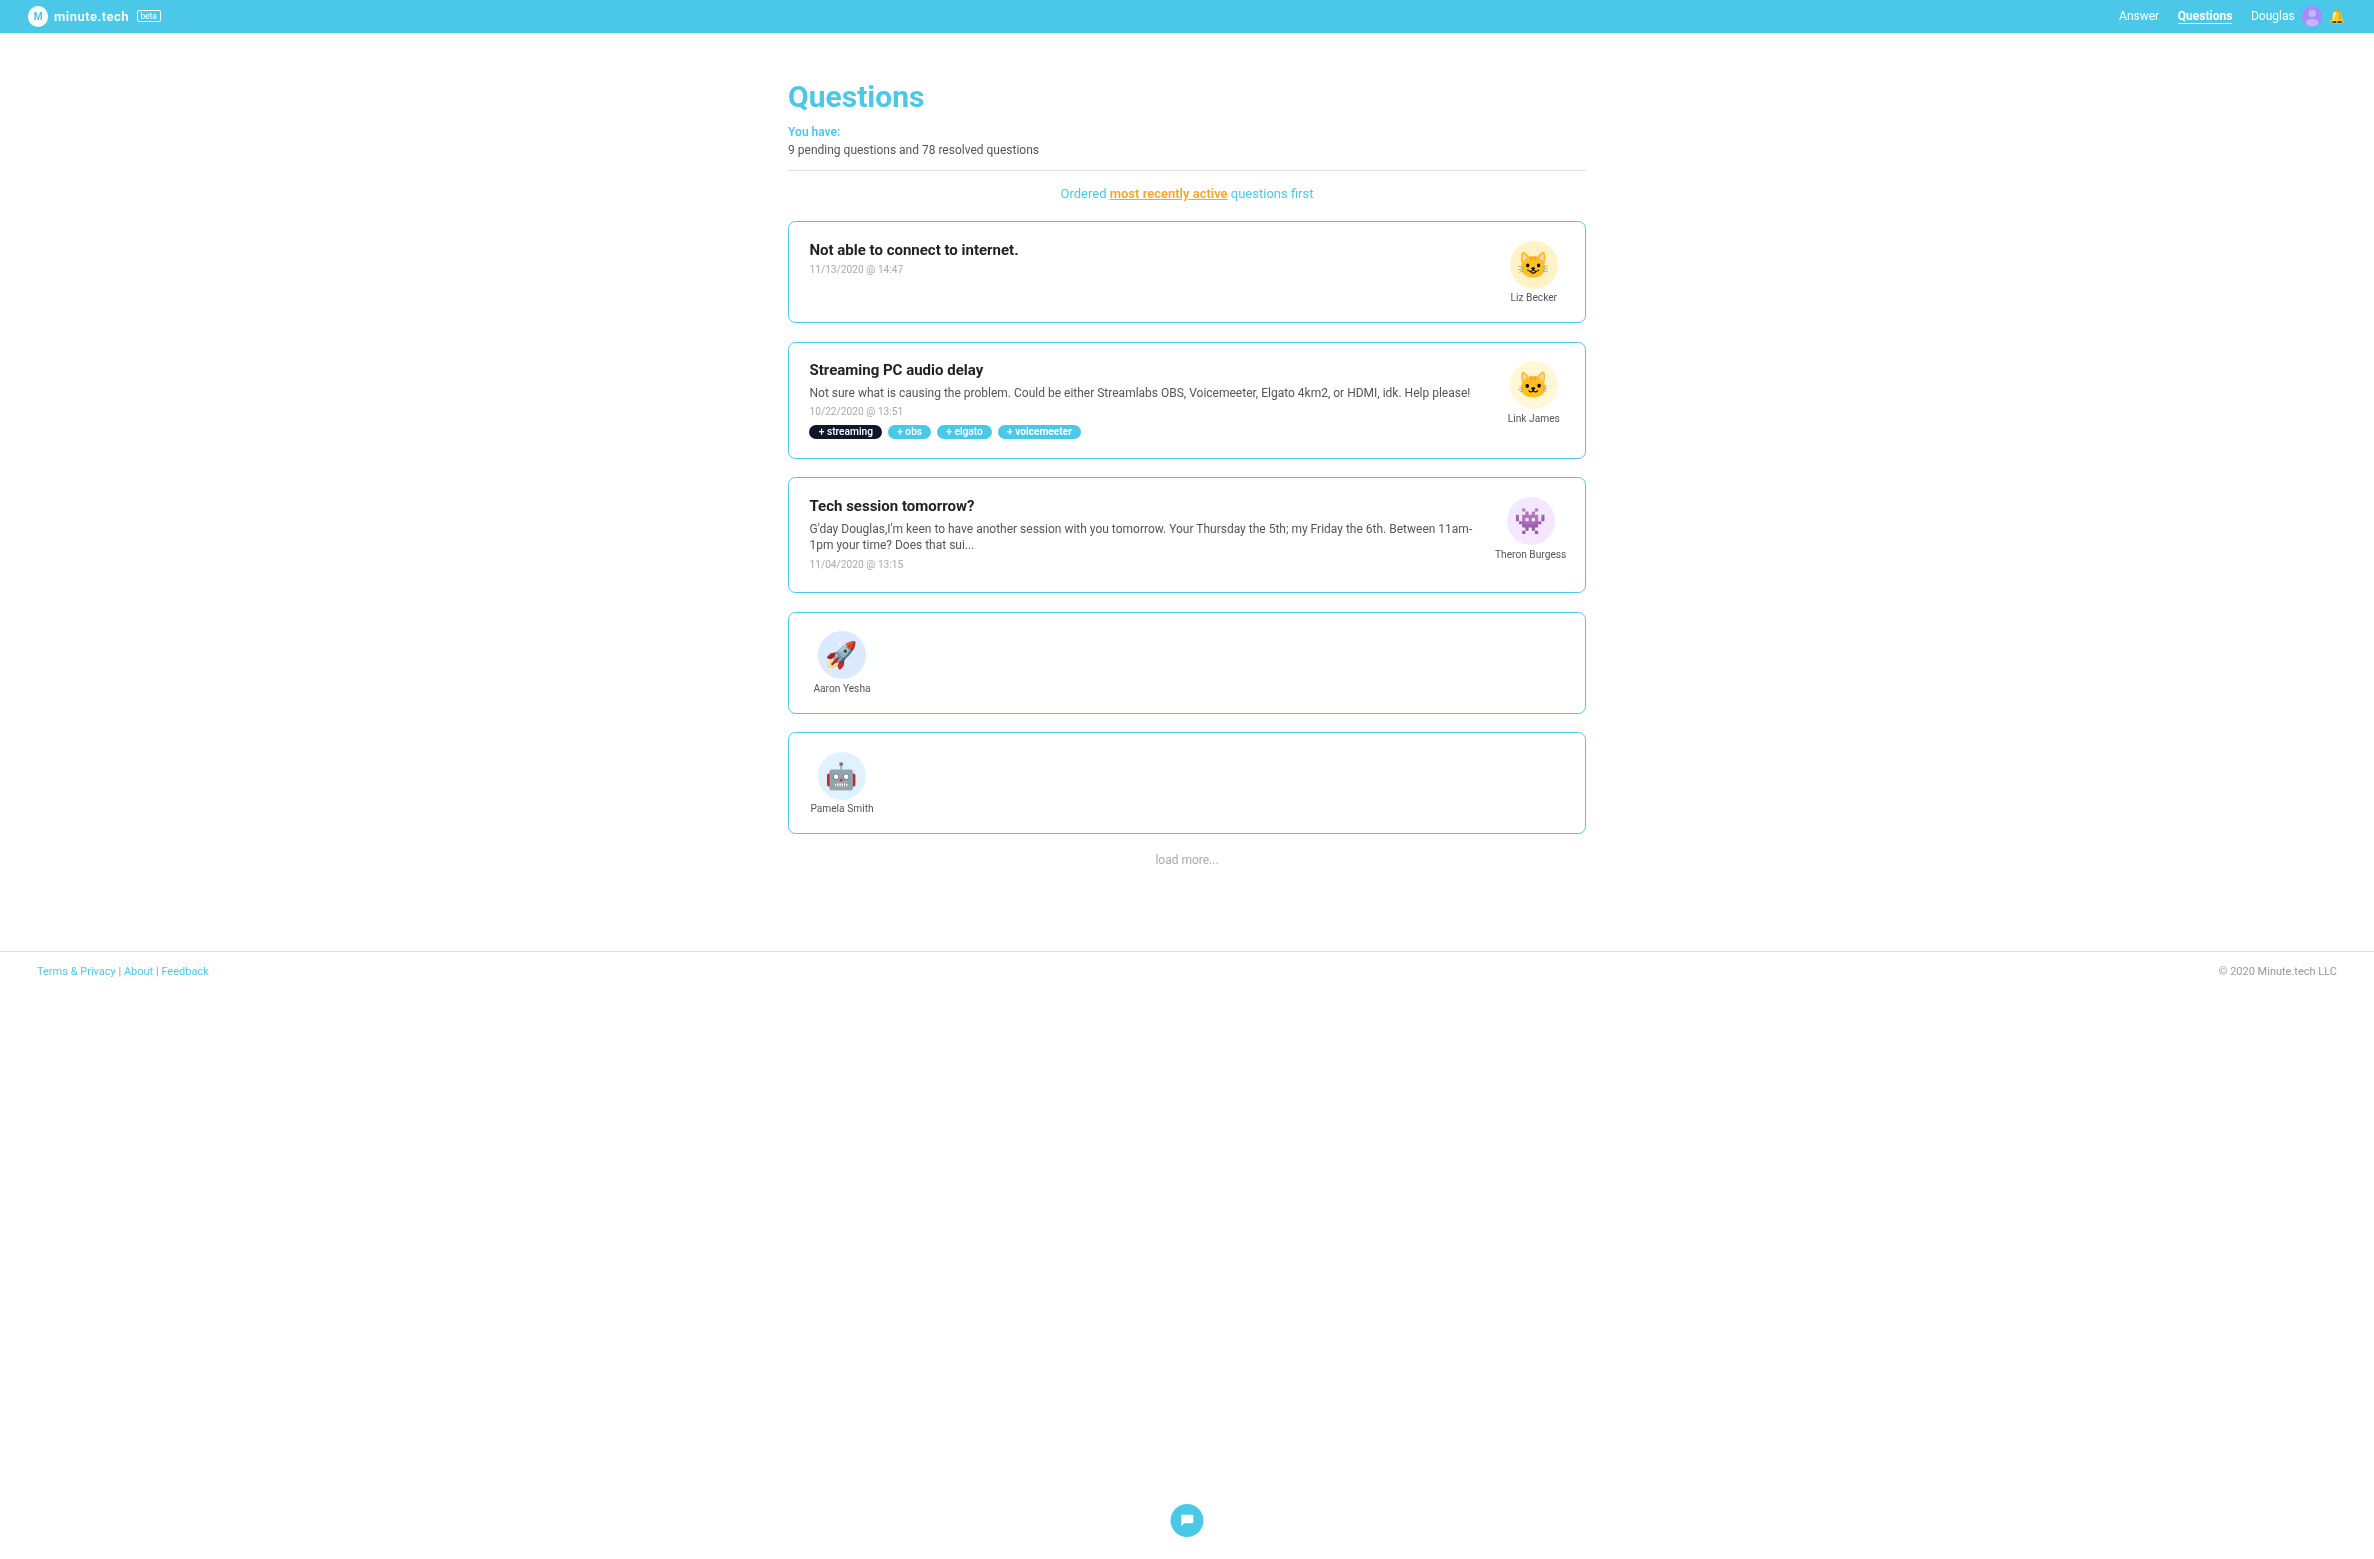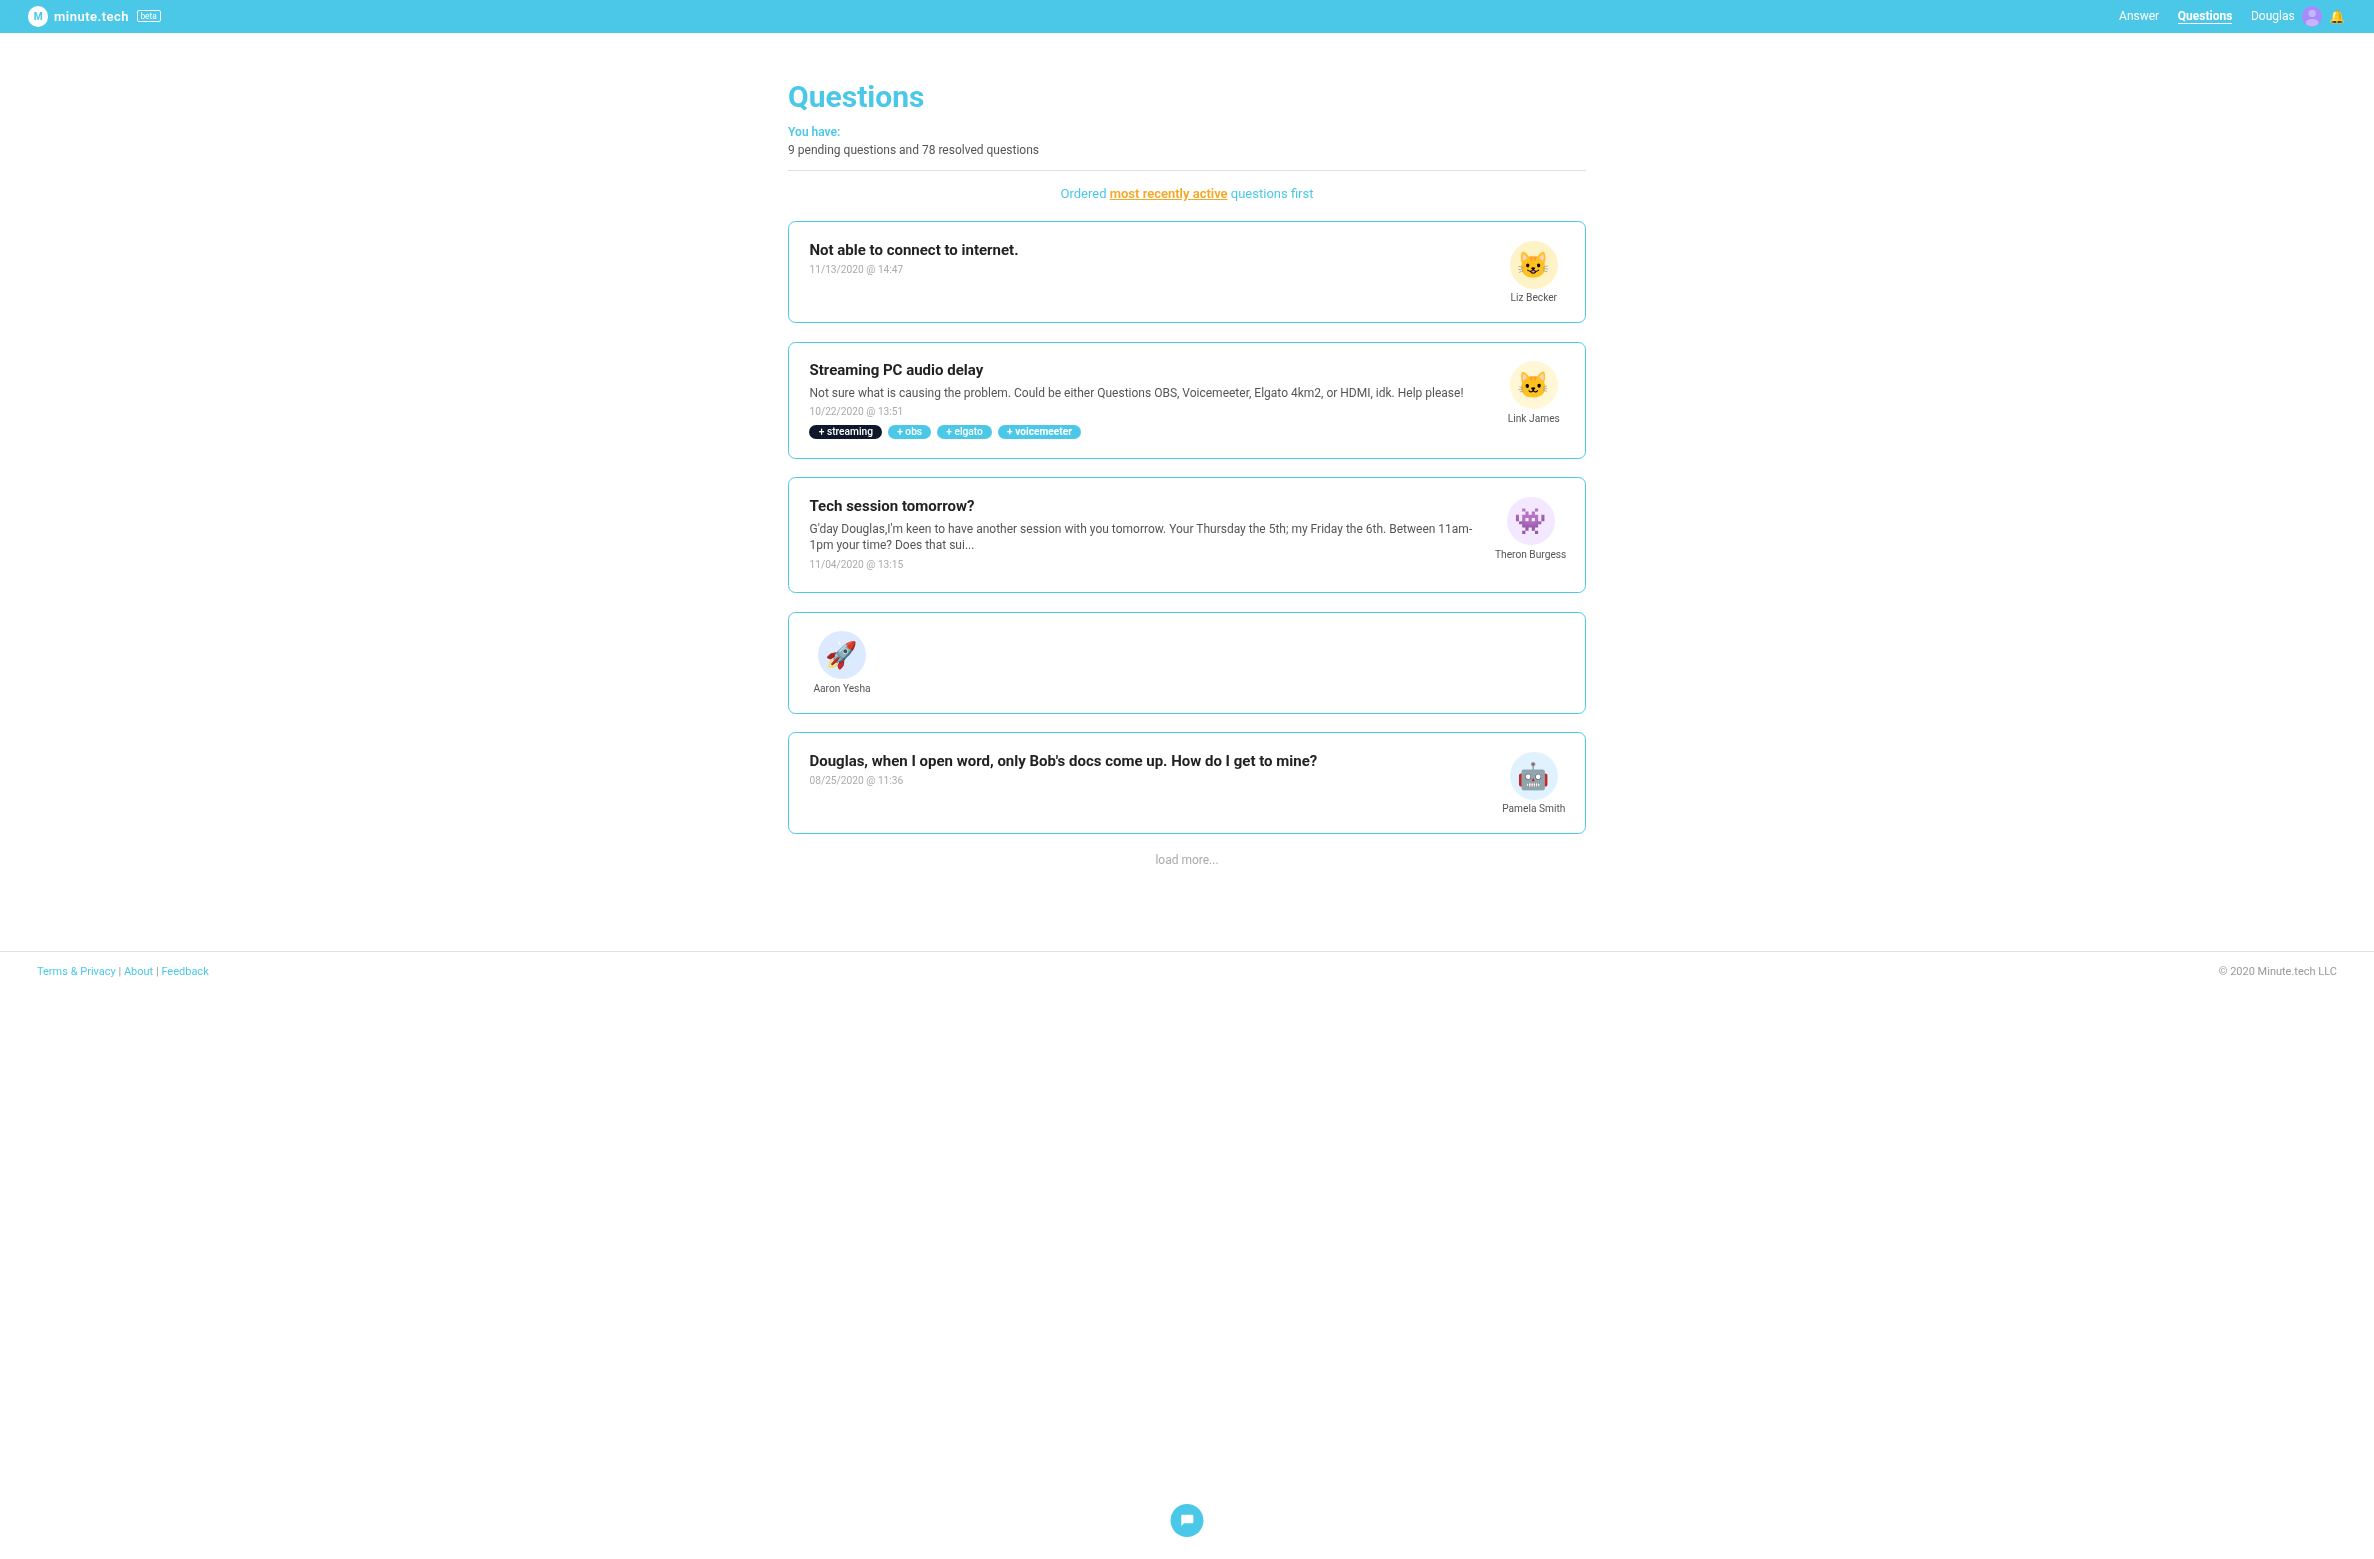--- a/index.html
+++ b/index.html
@@ -276,21 +276,21 @@
 
     </div>
     <div class="question-card-right">
       <div class="question-avatar" style="background:#fef3c7">😺</div>
       <div class="question-avatar-name">Liz Becker</div>
     </div>
   </div>
       <div class="question-card">
     <div class="question-card-left">
       <div class="question-card-title">Streaming PC audio delay</div>
-      <div class="question-card-excerpt">Not sure what is causing the problem. Could be either Questions OBS, Voicemeeter, Elgato 4km2, or HDMI, idk. Help please!</div>
+      <div class="question-card-excerpt">Not sure what is causing the problem. Could be either Streamlabs OBS, Voicemeeter, Elgato 4km2, or HDMI, idk. Help please!</div>
       <div class="question-card-date">10/22/2020 @ 13:51</div>
       <div class="tags-row">
             <span class="tag tag-streaming">+ streaming</span>
             <span class="tag tag-obs">+ obs</span>
             <span class="tag tag-elgato">+ elgato</span>
             <span class="tag tag-voicemeeter">+ voicemeeter</span>
           </div>
     </div>
     <div class="question-card-right">
       <div class="question-avatar" style="background:#fff7d6">🐱</div>
@@ -309,26 +309,20 @@
       <div class="question-avatar-name">Theron Burgess</div>
     </div>
   </div>
       <div class="question-card">
     <div class="question-card-right">
       <div class="question-avatar" style="background:#dbeafe">🚀</div>
       <div class="question-avatar-name">Aaron Yesha</div>
     </div>
   </div>
       <div class="question-card">
-    <div class="question-card-left">
-      <div class="question-card-title">Douglas, when I open word, only Bob's docs come up. How do I get to mine?</div>
-
-      <div class="question-card-date">08/25/2020 @ 11:36</div>
-
-    </div>
     <div class="question-card-right">
       <div class="question-avatar" style="background:#e0f2fe">🤖</div>
       <div class="question-avatar-name">Pamela Smith</div>
     </div>
   </div>
     </div>
 
   <div class="load-more">load more...</div>
 </main>
 

